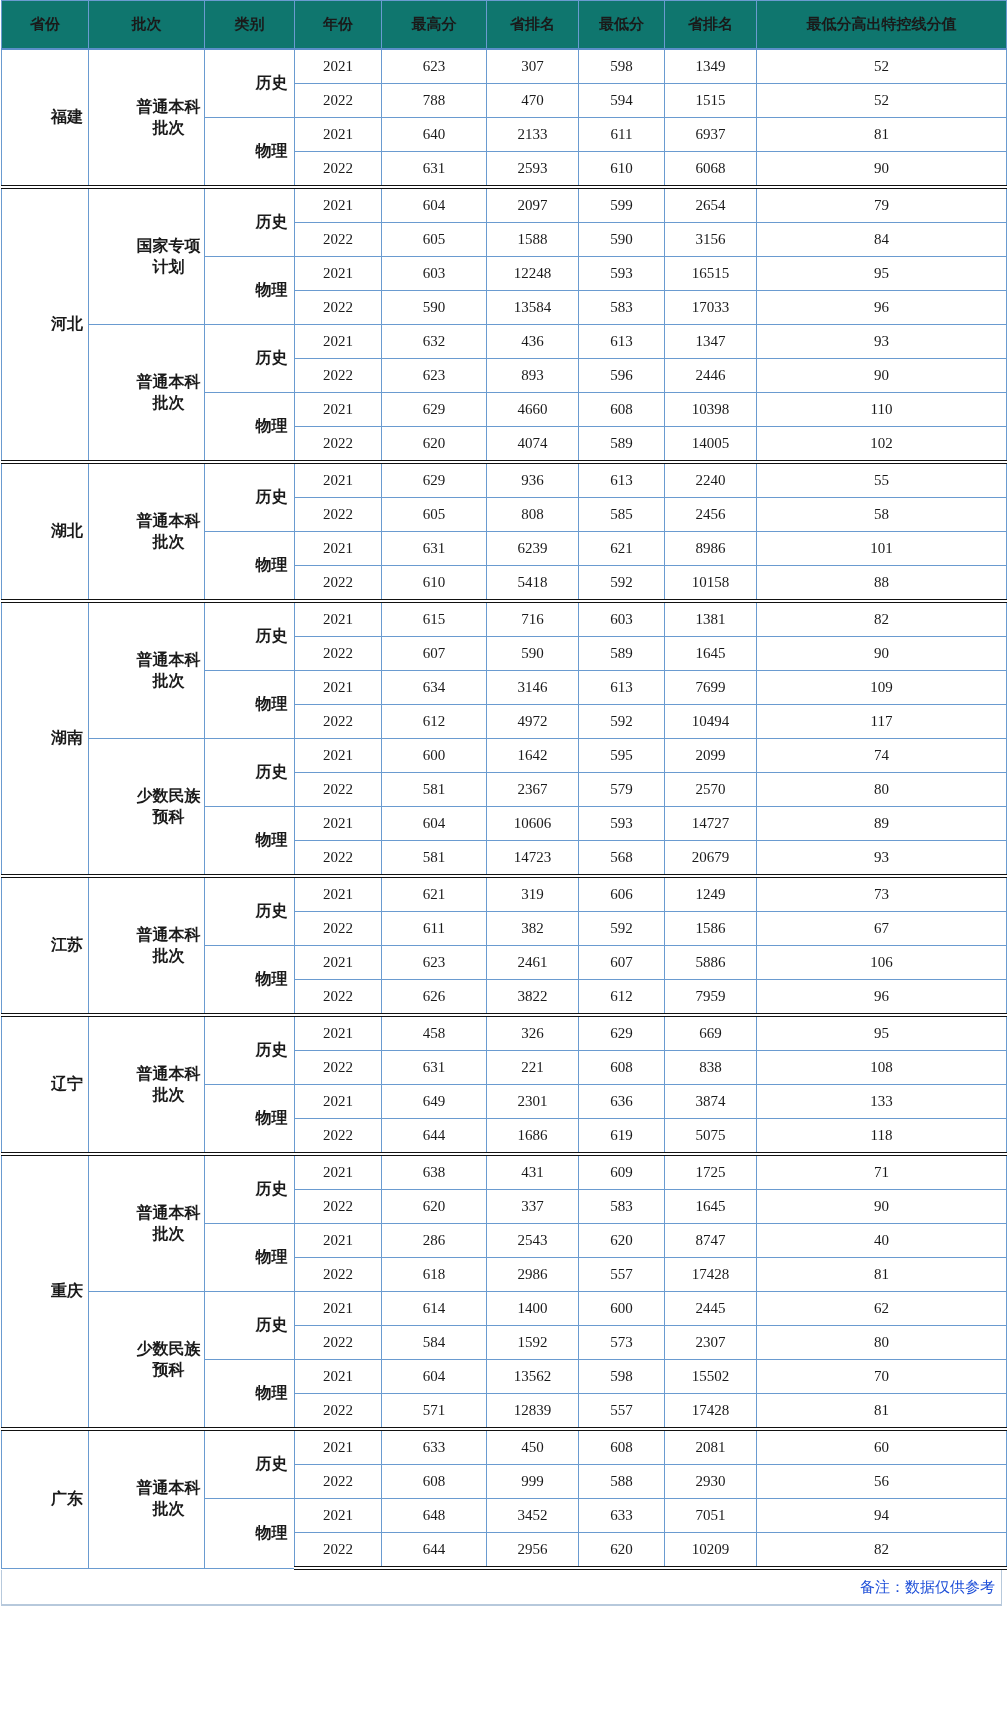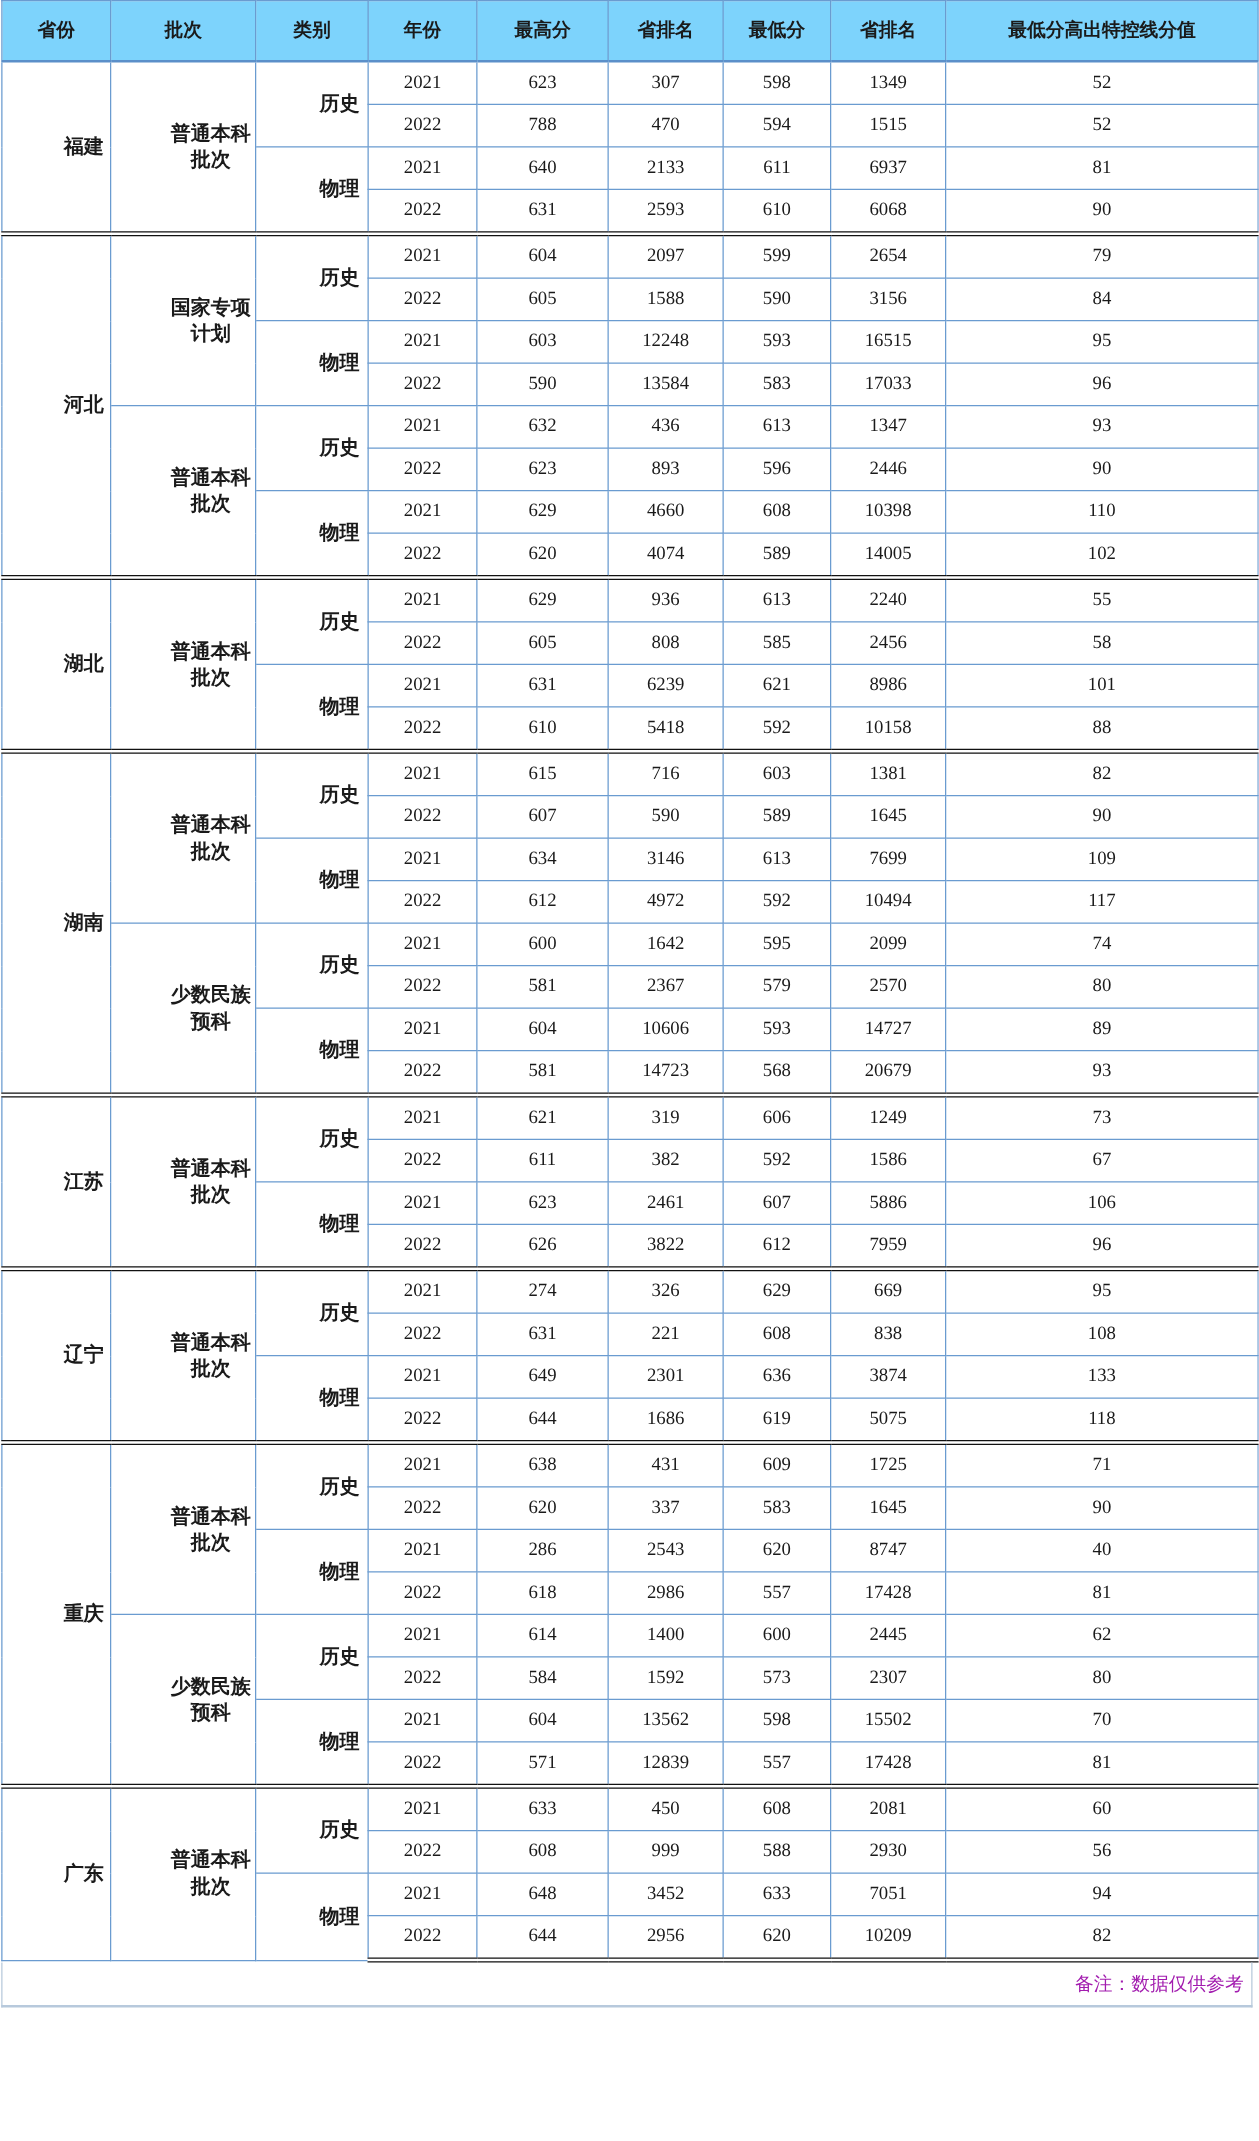--- a/index.html
+++ b/index.html
@@ -1,25 +1,25 @@
 <!DOCTYPE html>
 <html><head>
 <meta charset="utf-8">
 <style>
   html, body { margin:0; padding:0; background:#ffffff; }
   body { width:1007px; height:1713px; overflow:hidden; font-family:"DejaVu Serif","Liberation Serif",serif; }
   .wrap { position:relative; width:1007px; }
   table { border-collapse:collapse; width:1005px; margin-left:1px; table-layout:fixed; }
   th, td { border:1px solid #6a9bd0; text-align:center; vertical-align:middle; padding:0; color:#1a1a1a; }
-  th { background:#7dd3fc; height:47px; font-family:"DejaVu Sans","Liberation Sans",sans-serif; font-weight:bold; font-size:15px; border-bottom:2px solid #5b8fc9; }
+  th { background:#0f766e; height:47px; font-family:"DejaVu Sans","Liberation Sans",sans-serif; font-weight:bold; font-size:15px; border-bottom:2px solid #5b8fc9; }
   td { height:33px; font-size:15px; font-family:"Liberation Serif","DejaVu Serif",serif; }
   td.prov, td.batch, td.cat { font-family:"DejaVu Sans","Liberation Sans",sans-serif; font-weight:bold; font-size:16px;padding-left:44px; }
   tr.group-start td { border-top:4px double #111111; }
   tbody tr.last-row td { border-bottom:4px double #111111; }
-  .footer { height:34px; border-left:1px solid #b7c9dc; border-right:1px solid #b7c9dc; border-bottom:2px solid #b7c9dc; display:flex; align-items:center; justify-content:flex-end; padding-right:6px; font-family:"DejaVu Sans","Liberation Sans",sans-serif; font-size:15px; color:#a21caf; width:993px; margin-left:1px; }
+  .footer { height:34px; border-left:1px solid #b7c9dc; border-right:1px solid #b7c9dc; border-bottom:2px solid #b7c9dc; display:flex; align-items:center; justify-content:flex-end; padding-right:6px; font-family:"DejaVu Sans","Liberation Sans",sans-serif; font-size:15px; color:#1d4ed8; width:993px; margin-left:1px; }
 </style>
 </head>
 <body>
 
 <div class="wrap">
   <table>
     <colgroup>
       <col style="width:87px">
         <col style="width:116px">
         <col style="width:90px">
@@ -292,21 +292,21 @@
           <td>3822</td>
           <td>612</td>
           <td>7959</td>
           <td>96</td>
         </tr>
         <tr class="group-start">
           <td class="prov" rowspan="4">辽宁</td>
           <td class="batch" rowspan="4">普通本科批次</td>
           <td class="cat" rowspan="2">历史</td>
           <td>2021</td>
-          <td>274</td>
+          <td>458</td>
           <td>326</td>
           <td>629</td>
           <td>669</td>
           <td>95</td>
         </tr>
         <tr>
           <td>2022</td>
           <td>631</td>
           <td>221</td>
           <td>608</td>

